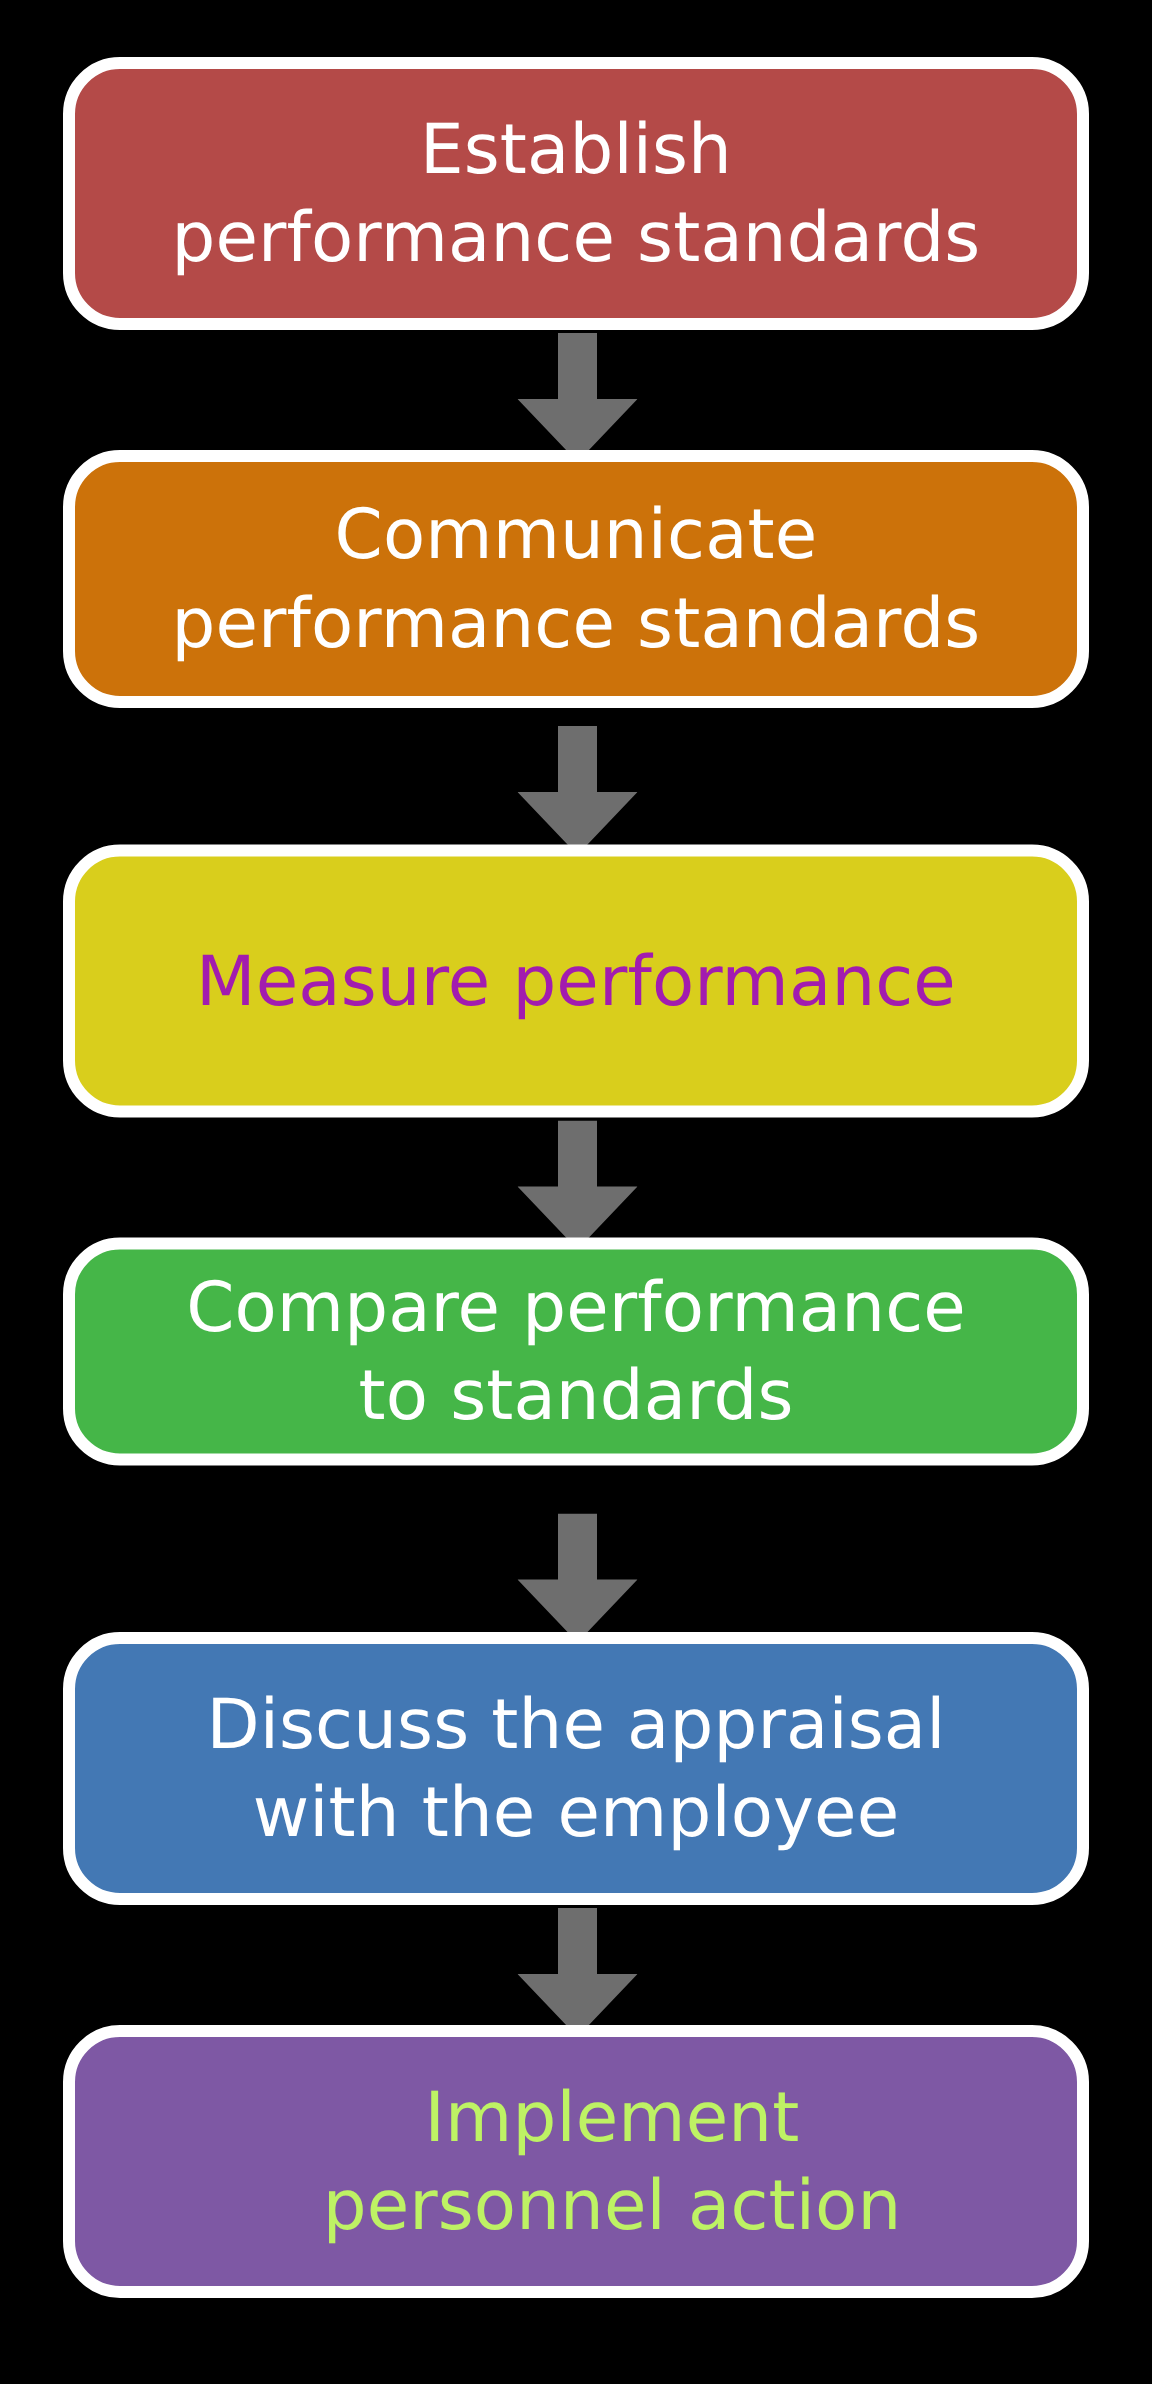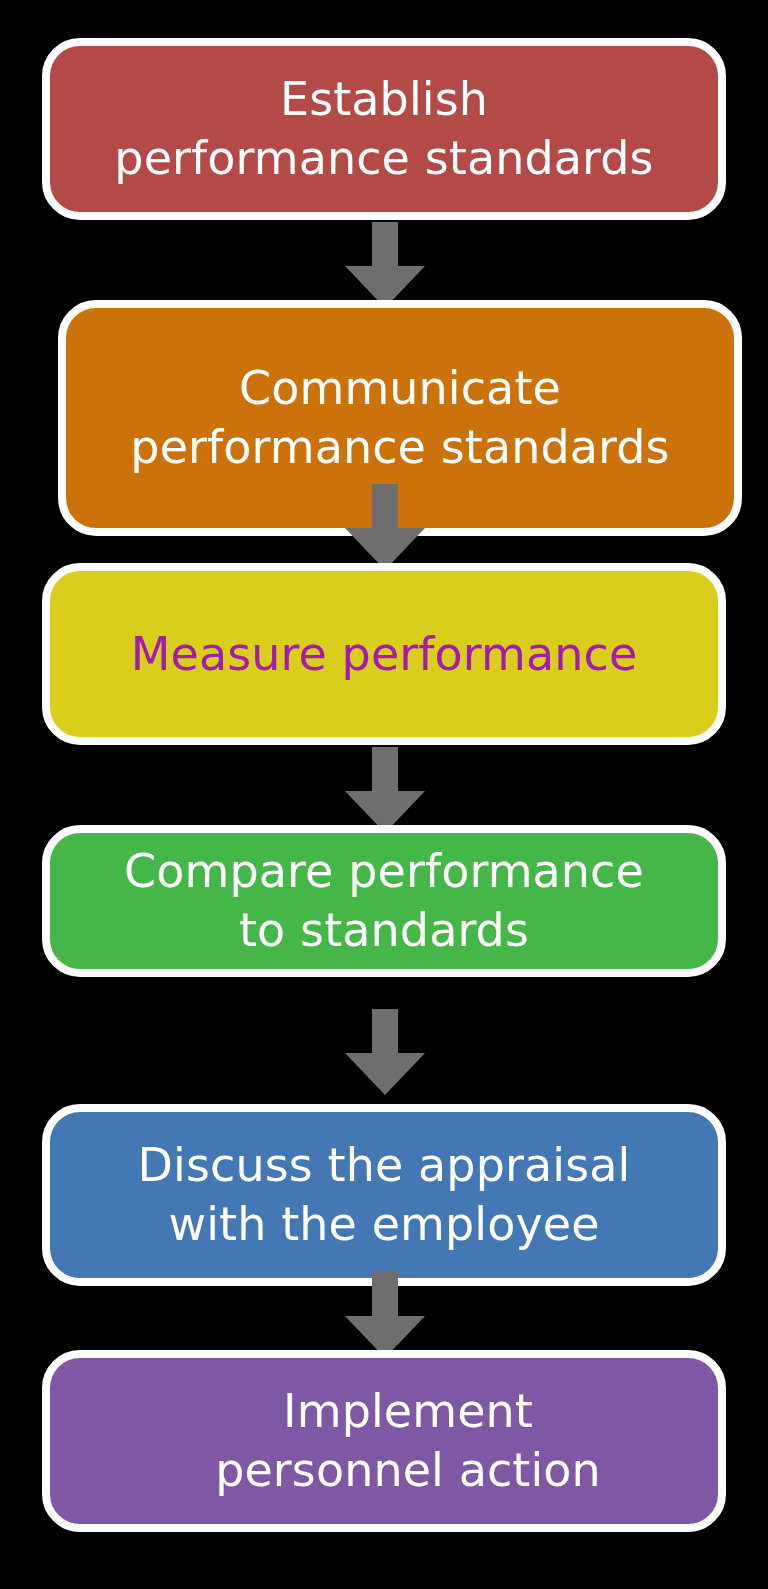--- a/index.html
+++ b/index.html
@@ -43,24 +43,24 @@
     color: #ffffff;
     font-size: 46px;
     line-height: 1.28;
     font-weight: 400;
     letter-spacing: 0.1px;
     white-space: pre-line;
   }
 
   
   .step-1 { top: 38px;   height: 182px; }
-  .step-2 { top: 300px;  height: 236px; margin-left: 16px; }
+  .step-2 { top: 300px;  height: 172px; }
   .step-3 { top: 563px;  height: 182px; }
   .step-4 { top: 825px;  height: 152px; }
-  .step-5 { top: 1088px; height: 182px; margin-top: 16px; }
+  .step-5 { top: 1088px; height: 182px; }
   .step-6 { top: 1350px; height: 182px; }
 
   
   .arrow {
     position: absolute;
     left: 345px;
     width: 80px;
     height: 86px;
   }
   .arrow svg { display: block; width: 100%; height: 100%; }
@@ -124,17 +124,17 @@
 with the employee</span>
   </div>
 
   <div class="arrow arrow-5">
     <svg viewBox="0 0 80 86" preserveAspectRatio="none" aria-hidden="true">
       <polygon points="27,0 53,0 53,44 80,44 40,86 0,44 27,44" fill="#6e6e6e"></polygon>
     </svg>
   </div>
 
   <div class="step step-6" style="background-color: rgb(126, 88, 164); border-color: rgb(255, 255, 255);">
-    <span class="step-label" style="color: #ffffff; margin-left: 48px;">Implement
+    <span class="step-label" style="color: #bef264; margin-left: 48px;">Implement
 personnel action</span>
   </div>
 
 </div>
 
 </body></html>

